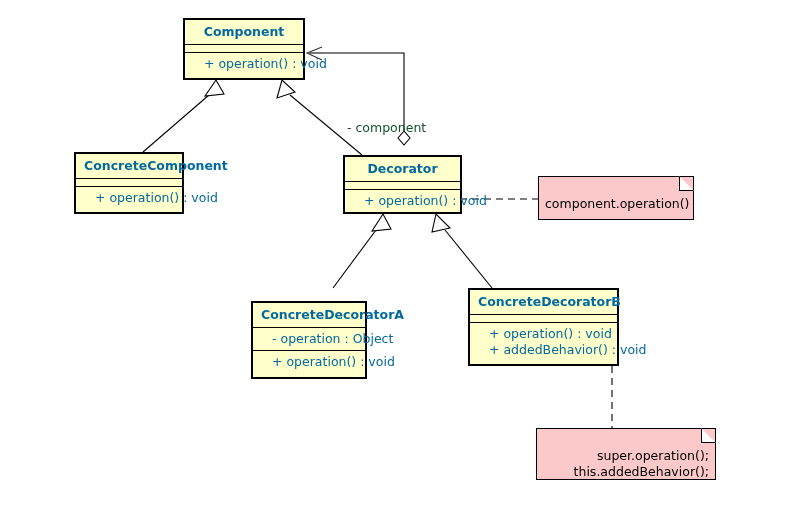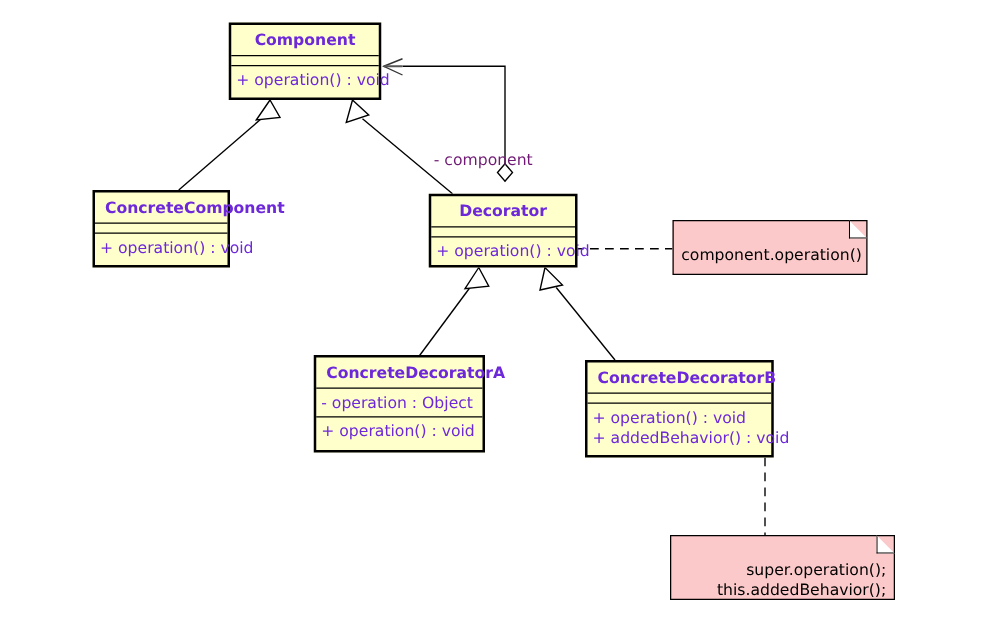--- a/index.html
+++ b/index.html
@@ -24,25 +24,25 @@
     top: 0;
     width: 804px;
     height: 505px;
     pointer-events: none;
   }
   .uml-class {
     position: absolute;
     box-sizing: border-box;
     background: #ffffcc;
     border: 2px solid #000000;
-    color: #6d28d9;
+    color: #0369a1;
   }
   .uml-class .compartment {
     box-sizing: border-box;
-    padding: 3px 4px;
+    padding: 3px 19px;
     font-size: 12.5px;
     line-height: 15px;
     white-space: nowrap;
   }
   .uml-class .compartment.name {
     text-align: center;
     font-weight: bold;
     font-size: 12.5px;
     padding: 4px 8px 5px 8px;
   }
@@ -78,21 +78,21 @@
     height: 14px;
     background: #ffffff;
     border-left: 1px solid #000000;
     border-bottom: 1px solid #000000;
     clip-path: polygon(0 0, 100% 100%, 0 100%);
   }
   .edge-label {
     position: absolute;
     font-size: 12.5px;
     line-height: 14px;
-    color: #701a75;
+    color: #14532d;
     white-space: nowrap;
   }
 </style>
 </head>
 <body>
 
 <div id="diagram-canvas">
 
   <svg id="edges-layer" viewBox="0 0 804 505" width="804" height="505" xmlns="http://www.w3.org/2000/svg">
 
@@ -160,21 +160,21 @@
   </div>
 
   <div class="uml-class" style="left:343px; top:155px; width:119px; height:59px;">
     <div class="compartment name">Decorator</div>
     <div class="compartment sep empty"></div>
     <div class="compartment sep">
       <div class="member">+ operation() : void</div>
     </div>
   </div>
 
-  <div class="uml-class" style="left:251px; top:284px; width:137px; height:78px;">
+  <div class="uml-class" style="left:251px; top:301px; width:116px; height:78px;">
     <div class="compartment name">ConcreteDecoratorA</div>
     <div class="compartment sep">
       <div class="member">- operation : Object</div>
     </div>
     <div class="compartment sep">
       <div class="member">+ operation() : void</div>
     </div>
   </div>
 
   <div class="uml-class" style="left:468px; top:288px; width:151px; height:78px;">

